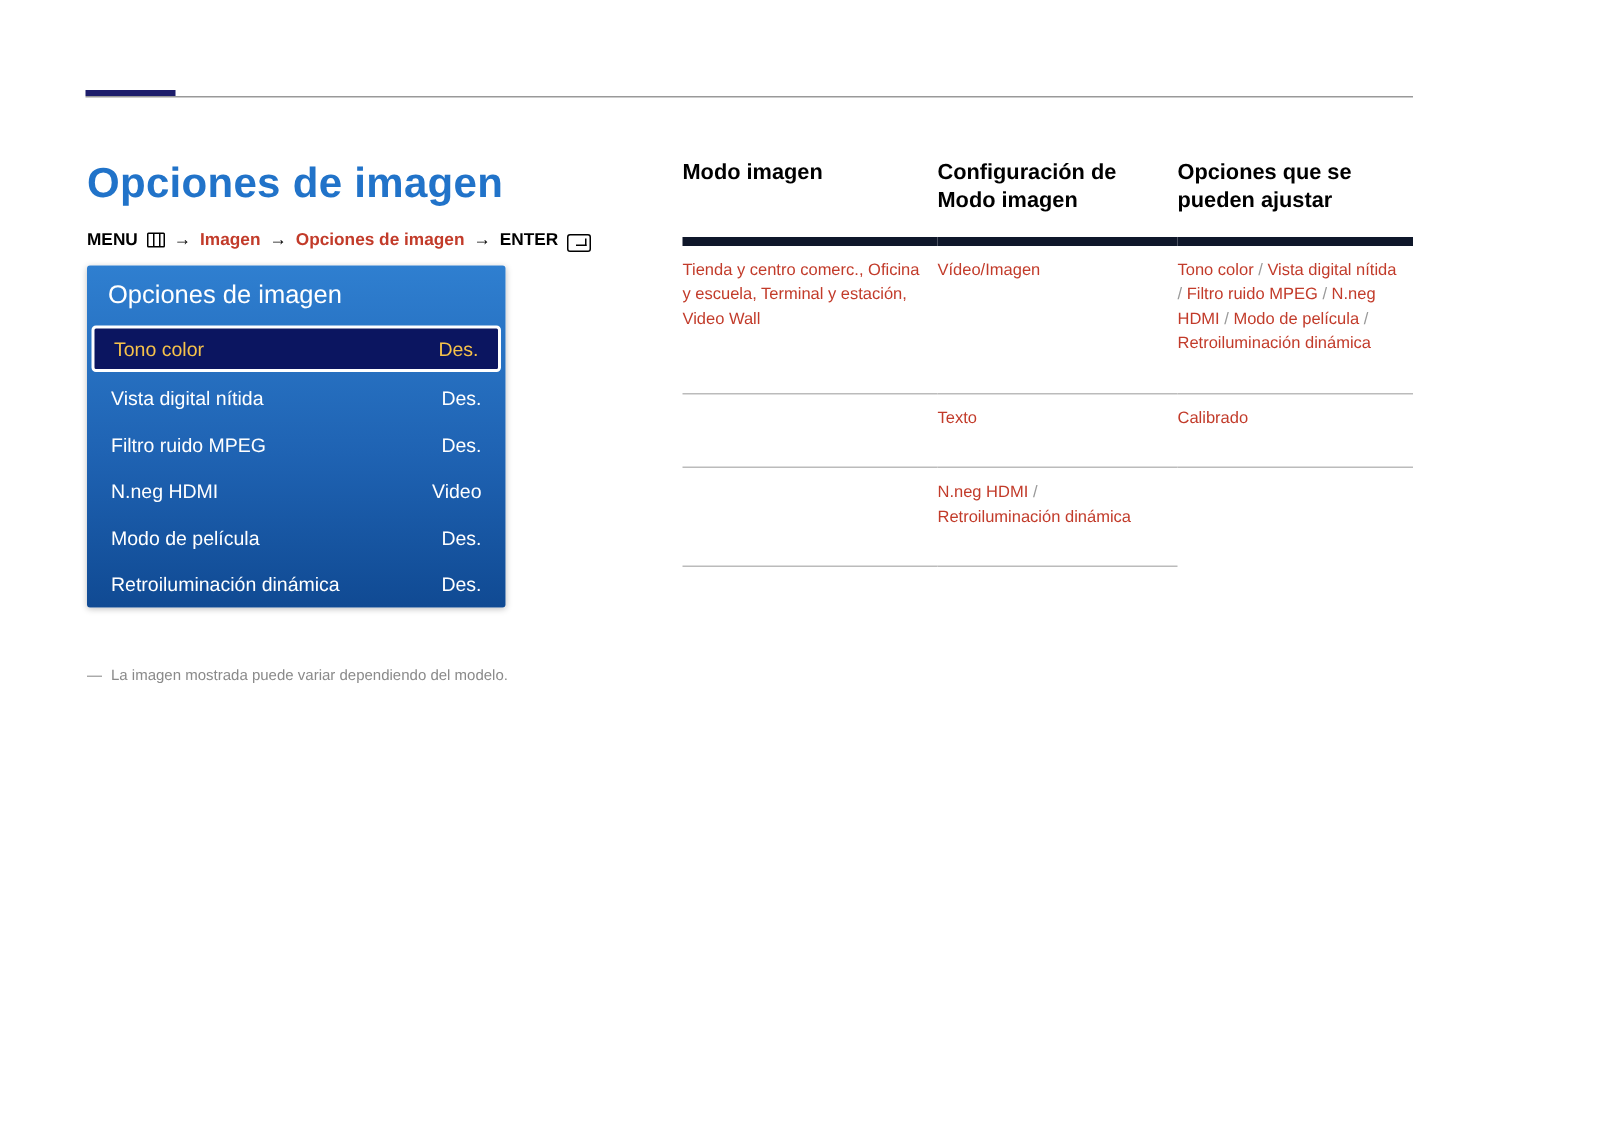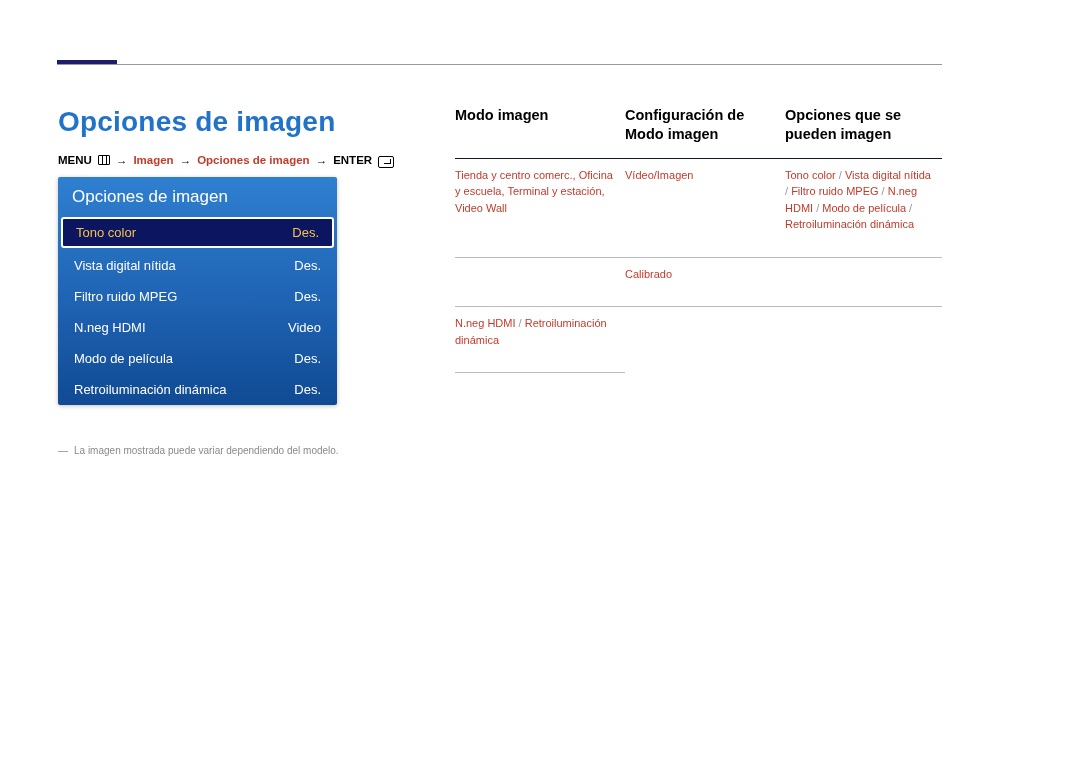--- a/index.html
+++ b/index.html
@@ -31,21 +31,21 @@
   .osd-row.selected { background: #0b1560; border: 2px solid #fff; border-radius: 3px; margin: 0 3px 2px 3px; padding: 6px 13px; }
   .osd-row.selected .label, .osd-row.selected .value { color: #f6c24a; }
   .osd .value { font-size: 13px; }
 
   .footnote { position: absolute; left: 58px; top: 445px; font-size: 10px; color: #8a8a8a; display: flex; align-items: flex-start; gap: 6px; }
   .footnote .dash { color: #8a8a8a; }
 
   
   .matrix { position: absolute; left: 455px; top: 64px; right: 40px; }
   .mx-head { display: grid; grid-template-columns: 170px 160px 1fr; gap: 0; }
-  .mx-head > div { font-size: 14.5px; font-weight: 700; color: #000; padding: 42px 8px 14px 0; border-bottom: 1px solid #0f172a; line-height: 1.3; }
+  .mx-head > div { font-size: 14.5px; font-weight: 700; color: #000; padding: 42px 8px 14px 0; border-bottom: 6px solid #0f172a; line-height: 1.3; }
   .mx-body { display: grid; grid-template-columns: 170px 160px 1fr; }
   .mx-cell { font-size: 11px; color: #c23b2a; padding: 8px 10px 24px 0; border-bottom: 1px solid #bbb; line-height: 1.5; }
   .mx-cell .sep { color: #999; }
   .mx-cell.empty { color: transparent; }
 </style>
 </head>
 <body>
 
 <div class="page">
 
@@ -98,26 +98,27 @@
 
   <div class="footnote">
     <span class="dash">―</span>
     <span>La imagen mostrada puede variar dependiendo del modelo.</span>
   </div>
 
   <div class="matrix">
     <div class="mx-head">
       <div>Modo imagen</div>
       <div>Configuración de Modo imagen</div>
-      <div>Opciones que se pueden imagen</div>
+      <div>Opciones que se pueden ajustar</div>
     </div>
     <div class="mx-body" id="mx-body">
         <div class="mx-cell">Tienda y centro comerc., Oficina y escuela, Terminal y estación, Video Wall</div>
         <div class="mx-cell"><span>Vídeo/Imagen</span></div>
         <div class="mx-cell"><span>Tono color</span><span class="sep"> / </span><span>Vista digital nítida</span><span class="sep"> / </span><span>Filtro ruido MPEG</span><span class="sep"> / </span><span>N.neg HDMI</span><span class="sep"> / </span><span>Modo de película</span><span class="sep"> / </span><span>Retroiluminación dinámica</span></div>
         <div class="mx-cell empty">&nbsp;</div>
+        <div class="mx-cell"><span>Texto</span></div>
         <div class="mx-cell">Calibrado</div>
         <div class="mx-cell empty">&nbsp;</div>
         <div class="mx-cell"><span>N.neg HDMI</span><span class="sep"> / </span><span>Retroiluminación dinámica</span></div>
       </div>
   </div>
 
 </div>
 
 </body></html>

